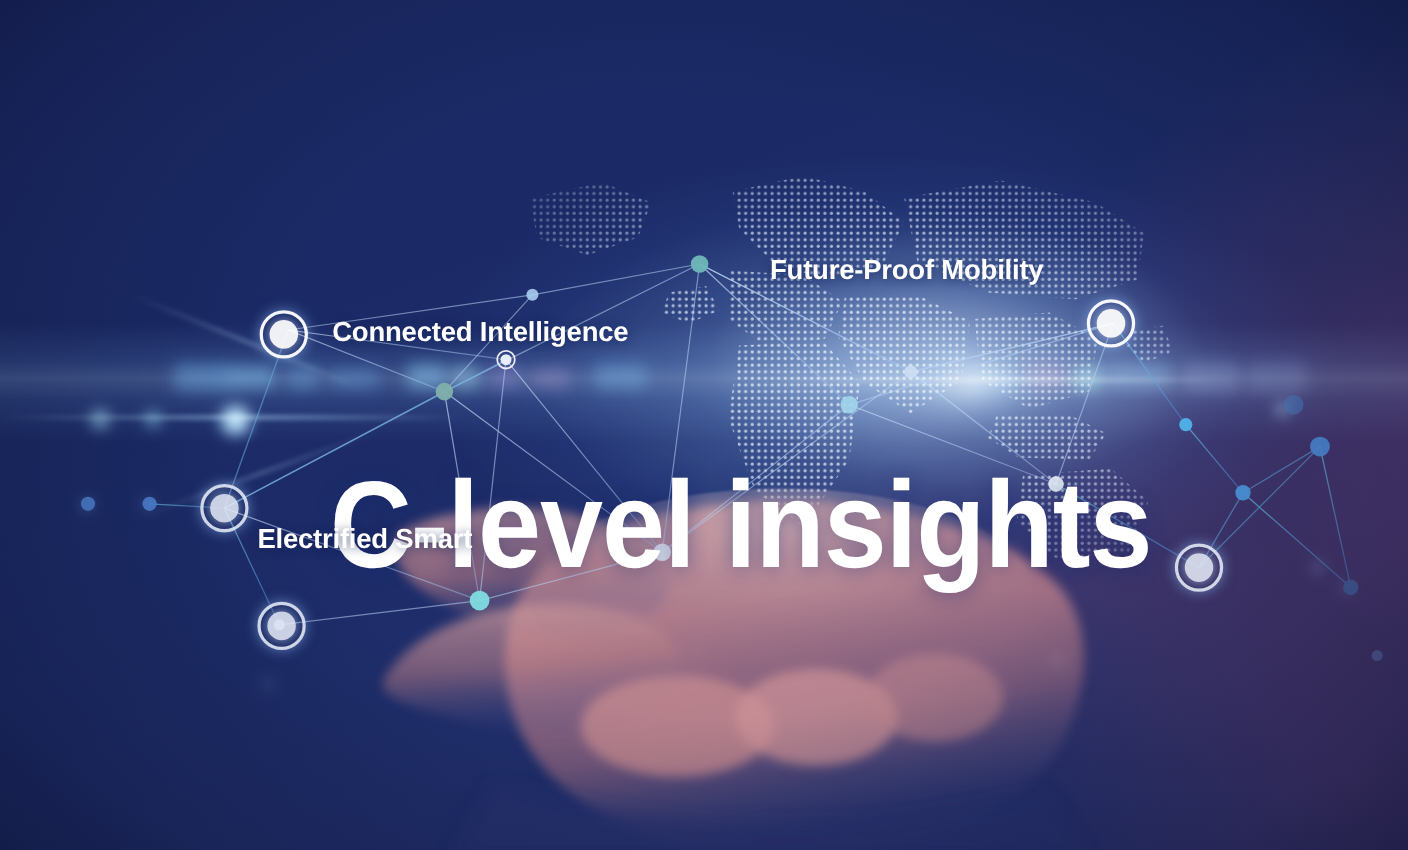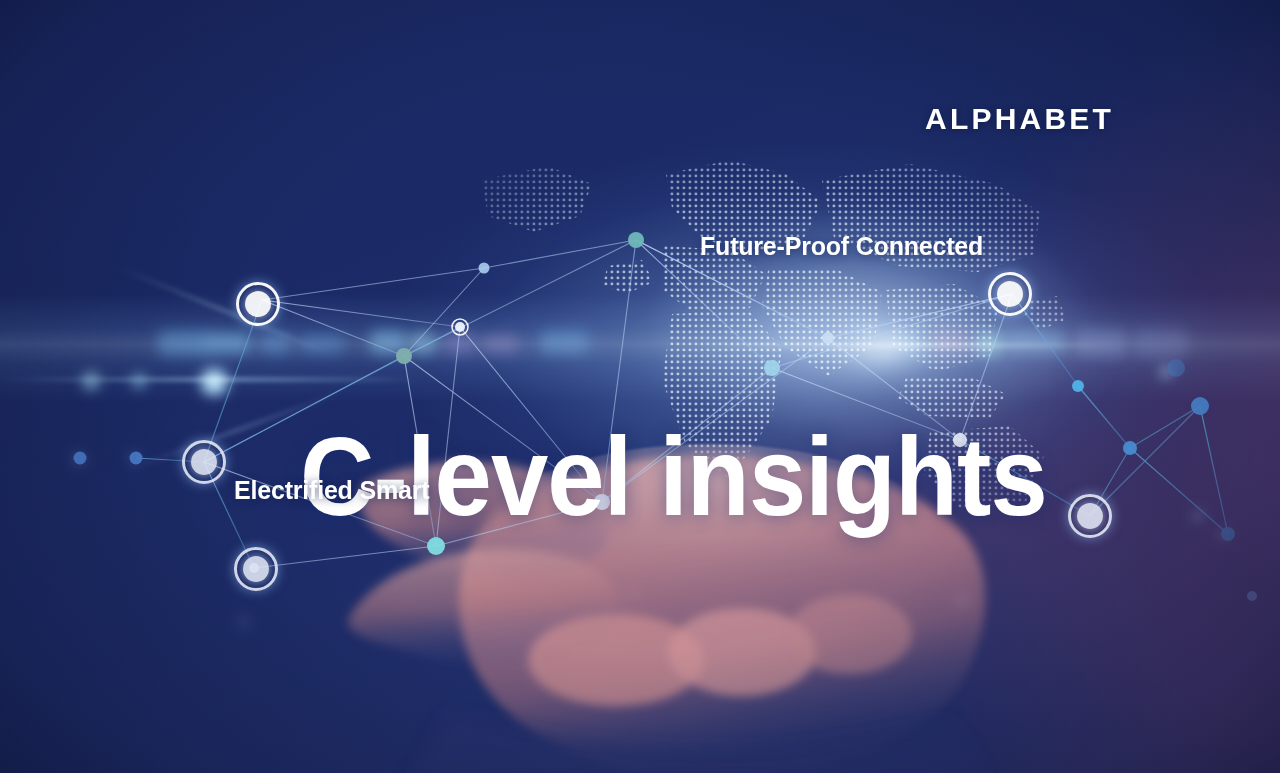--- a/index.html
+++ b/index.html
@@ -389,28 +389,28 @@
       <circle cx="1200" cy="406" r="9" fill="#4f8fda" opacity="0.95"></circle>
       <circle cx="1228" cy="534" r="7" fill="#47629f" opacity="0.90"></circle>
       <circle cx="1176" cy="368" r="9" fill="#4a82c6" opacity="0.55"></circle>
       <circle cx="820" cy="466" r="7" fill="#9fc4e6" opacity="0.55"></circle>
       <circle cx="1252" cy="596" r="5" fill="#6f8fd0" opacity="0.45"></circle>
     </g>
   </svg>
 
   <div class="layer" id="bg-vignette"></div>
 
-  <div id="brand">ALPHABET</div>
 
   <h1 id="headline">C-level insights</h1>
 
   <div class="marker" style="left:236px; top:282px;"></div>
+  <div class="node-label" style="left:302px; top:288px;">Connected Intelligence</div>
 
   <div class="marker" style="left:988px; top:272px;"></div>
-  <div class="node-label" style="left:700px; top:232px;">Future-Proof Connected</div>
+  <div class="node-label" style="left:700px; top:232px;">Future-Proof Mobility</div>
 
   <div class="marker dim" style="left:182px; top:440px;"></div>
   <div class="node-label" style="left:234px; top:476px;">Electrified Smart</div>
 
   <div class="marker dim" style="left:234px; top:547px;"></div>
 
   <div class="marker dim" style="left:1068px; top:494px;"></div>
 
 </div>
 

